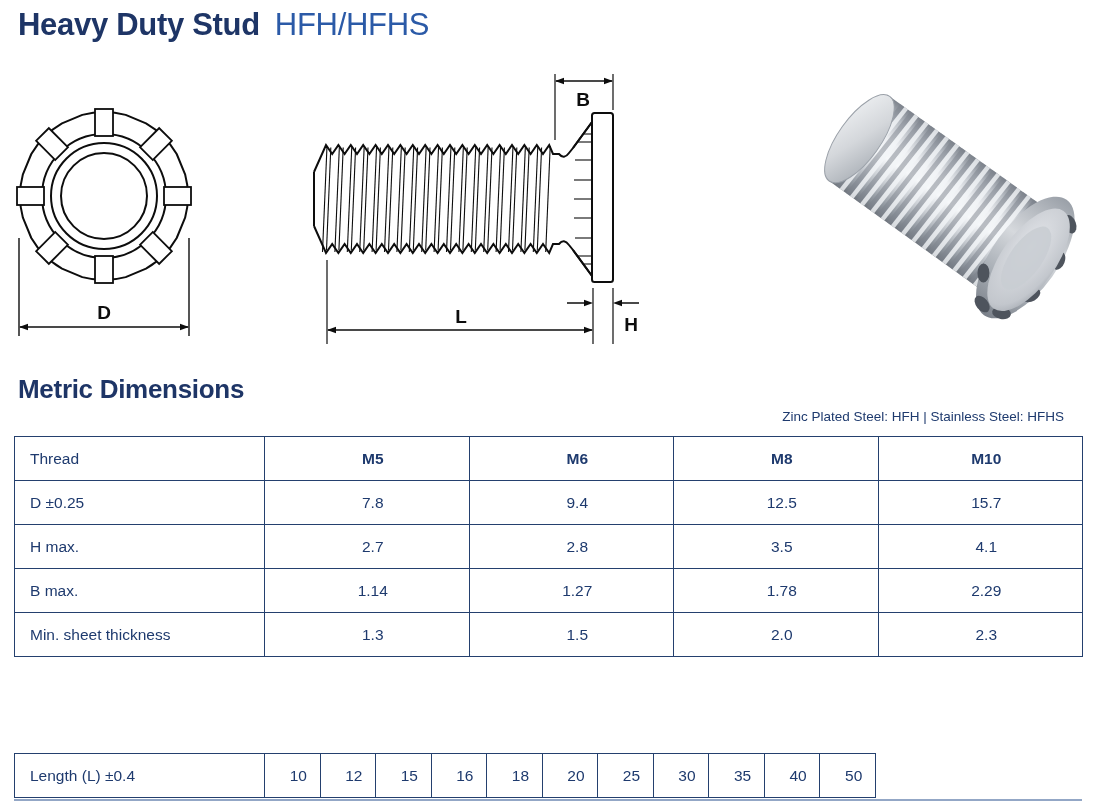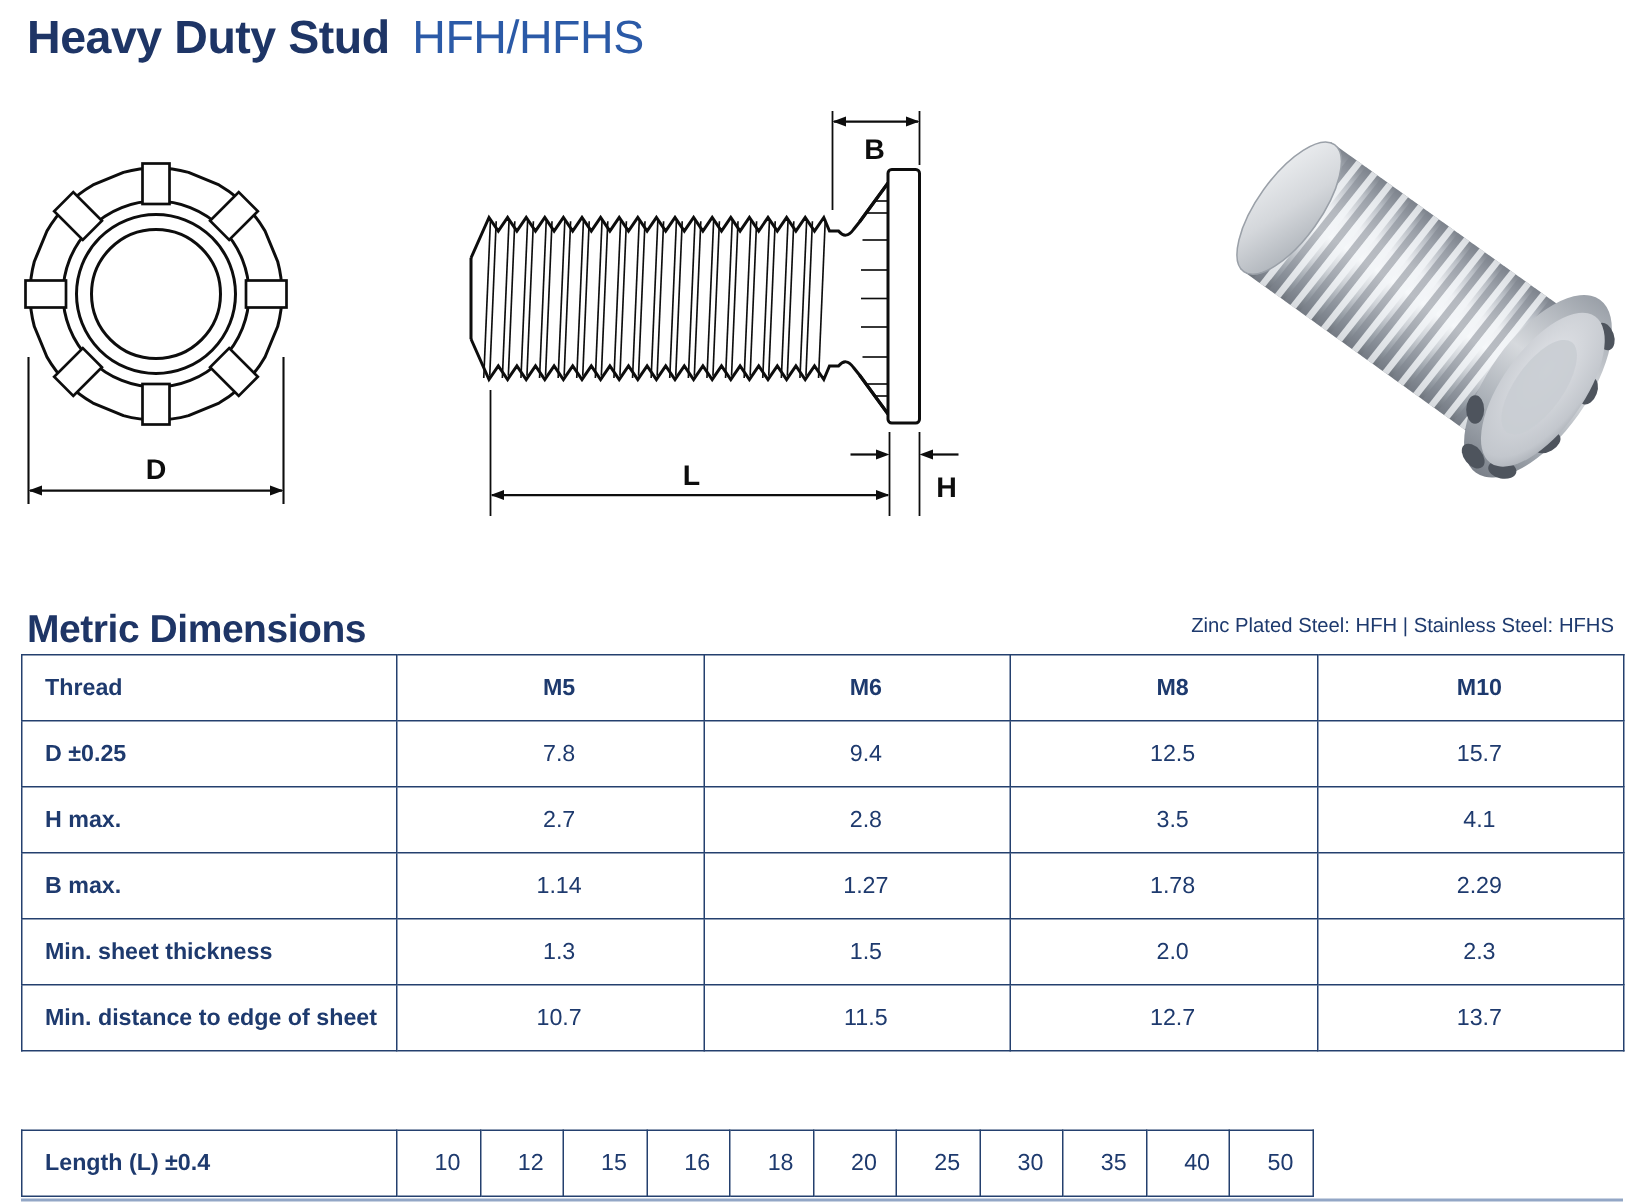--- a/index.html
+++ b/index.html
@@ -14,29 +14,29 @@
 
   
   .fig{position:absolute;}
   #fig-front{left:2px;top:88px;width:220px;height:260px;}
   #fig-side{left:280px;top:60px;width:400px;height:290px;}
   #fig-photo{left:790px;top:60px;width:306px;height:290px;}
   svg{display:block;width:100%;height:100%;}
   .dim-label{font-family:"Liberation Sans",sans-serif;font-weight:bold;font-size:19px;fill:#0d0d0d;}
 
   
-  .sec-heading{position:absolute;left:18px;top:404px;font-size:26px;font-weight:bold;
+  .sec-heading{position:absolute;left:18px;top:374px;font-size:26px;font-weight:bold;
                color:#1e3566;letter-spacing:-.3px;}
-  .materials{position:absolute;right:20px;top:409px;font-size:13.5px;color:#1e3a6e;margin-left:44px;}
+  .materials{position:absolute;right:32px;top:409px;font-size:13.5px;color:#1e3a6e;margin-left:44px;}
 
   
   table{border-collapse:collapse;table-layout:fixed;position:absolute;
         font-size:15.5px;color:#1e3a6e;}
   td,th{border:1.5px solid #24406e;height:43px;vertical-align:middle;padding:0;}
-  th.lbl{text-align:left;padding-left:15px;font-weight:bold;}
+  th.lbl{text-align:left;padding-left:15px;font-weight:normal;}
   td{text-align:center;font-weight:normal;padding-left:12px;}
   tr.hdr td{font-weight:bold;}
   #dim-table{left:14px;top:436px;width:1068px;}
   #len-table{left:14px;top:753px;width:862px;}
 
   .bottom-partial{position:absolute;left:14px;top:799px;width:1068px;height:3px;
                   border-top:2.5px solid #93a7c6;}
 </style>
 </head>
 <body>
@@ -266,27 +266,20 @@
     <td>1.78</td>
     <td>2.29</td>
   </tr>
   <tr>
     <th class="lbl">Min. sheet thickness</th>
     <td>1.3</td>
     <td>1.5</td>
     <td>2.0</td>
     <td>2.3</td>
   </tr>
-  <tr>
-    <th class="lbl">Min. distance to edge of sheet</th>
-    <td>10.7</td>
-    <td>11.5</td>
-    <td>12.7</td>
-    <td>13.7</td>
-  </tr>
 </tbody>
   </table>
 
 <table id="len-table">
   <colgroup>
     <col style="width:250px">
     <col>
       <col>
       <col>
       <col>

